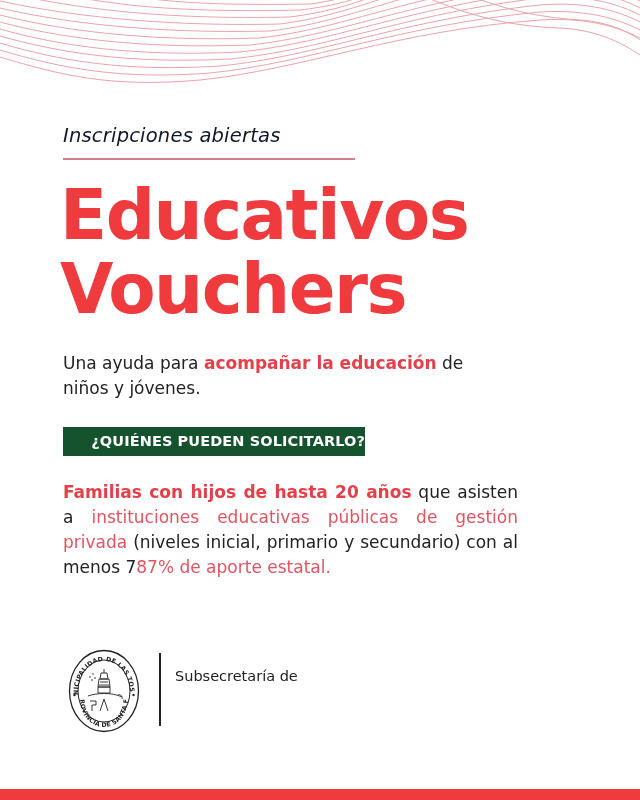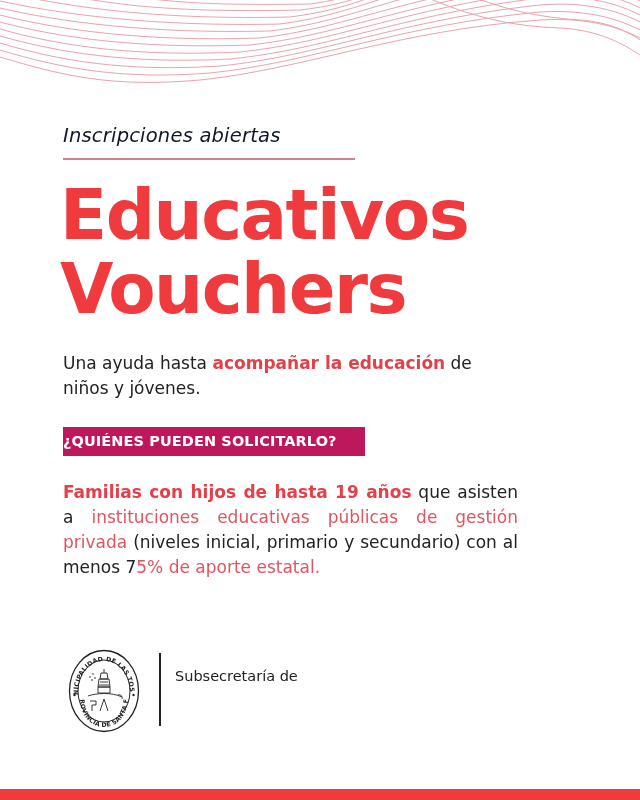--- a/index.html
+++ b/index.html
@@ -8,22 +8,22 @@
   .waves { position: absolute; left: 0; top: 0; width: 640px; height: 100px; }
   .kicker { position: absolute; left: 63px; top: 124px; font-size: 19.5px; font-style: italic;
             color: #0f172a; letter-spacing: 0.2px; white-space: nowrap; }
   .kicker-rule { position: absolute; left: 63px; top: 158px; width: 292px; height: 2px; background: #d08088; }
   .title { position: absolute; left: 60px; top: 178px; margin: 0; font-weight: bold;
            color: #ef3b3e; font-size: 69px; line-height: 74px; letter-spacing: -1.5px; }
   .title span { display: block; white-space: nowrap; }
   .intro { position: absolute; left: 63px; top: 351px; width: 440px; font-size: 17px; line-height: 25px; color: #222; }
   .hl-bold { color: #e4404a; font-weight: bold; }
   .hl { color: #e05560; }
-  .band { position: absolute; left: 63px; top: 427px; width: 302px; height: 29px; background: #be185d;
-          color: #fff; font-weight: bold; font-size: 14.5px; line-height: 29px; text-align: left;
+  .band { position: absolute; left: 63px; top: 427px; width: 302px; height: 29px; background: #14532d;
+          color: #fff; font-weight: bold; font-size: 14.5px; line-height: 29px; text-align: right;
           letter-spacing: 0.1px; white-space: nowrap; }
   .body-text { position: absolute; left: 63px; top: 480px; width: 455px; font-size: 17px; line-height: 25px;
                color: #222; text-align: justify; }
   .seal { position: absolute; left: 68px; top: 649px; width: 72px; height: 84px; }
   .divider { position: absolute; left: 159px; top: 653px; width: 1.5px; height: 73px; background: #222; }
   .dept { position: absolute; left: 175px; top: 666px; font-size: 14.5px; line-height: 21px; color: #222; text-align: center; }
   .dept .strong { font-weight: bold; display: block; }
   .dept .light { display: block; }
   .footer-bar { position: absolute; left: 0; top: 789px; width: 640px; height: 11px; background: #ef3b3e; }
 </style>
@@ -50,25 +50,25 @@
 </svg>
 
 <div class="kicker">Inscripciones abiertas</div>
 <div class="kicker-rule"></div>
 
 <h1 class="title">
   <span>Educativos</span>
   <span>Vouchers</span>
 </h1>
 
-<p class="intro" style="margin:0;"><span>Una ayuda hasta </span><span class="hl-bold">acompañar la educación</span><span> de niños y jóvenes.</span></p>
+<p class="intro" style="margin:0;"><span>Una ayuda para </span><span class="hl-bold">acompañar la educación</span><span> de niños y jóvenes.</span></p>
 
 <div class="band">¿QUIÉNES PUEDEN SOLICITARLO?</div>
 
-<p class="body-text" style="margin:0;"><span class="hl-bold">Familias con hijos de hasta 19 años</span><span> que asisten a </span><span class="hl">instituciones educativas públicas de gestión privada</span><span> (niveles inicial, primario y secundario) con al menos 7</span><span class="hl">5% de aporte estatal.</span></p>
+<p class="body-text" style="margin:0;"><span class="hl-bold">Familias con hijos de hasta 20 años</span><span> que asisten a </span><span class="hl">instituciones educativas públicas de gestión privada</span><span> (niveles inicial, primario y secundario) con al menos 7</span><span class="hl">87% de aporte estatal.</span></p>
 
 <svg class="seal" viewBox="0 0 72 84">
   <defs>
     <path id="arcTop" d="M10,44 A26,32 0 0 1 62,44"></path>
     <path id="arcBot" d="M12,50 A24,28 0 0 0 60,50"></path>
   </defs>
   <ellipse cx="36" cy="42" rx="34.5" ry="40.5" fill="none" stroke="#222" stroke-width="1.3"></ellipse>
   <ellipse cx="36" cy="42" rx="26" ry="31" fill="none" stroke="#222" stroke-width="1"></ellipse>
   <text font-size="6.2" font-weight="bold" fill="#222" font-family="DejaVu Sans, sans-serif" letter-spacing="0.2">
     <textPath href="#arcTop" startOffset="50%" text-anchor="middle">MUNICIPALIDAD DE LAS TOSCAS</textPath>

